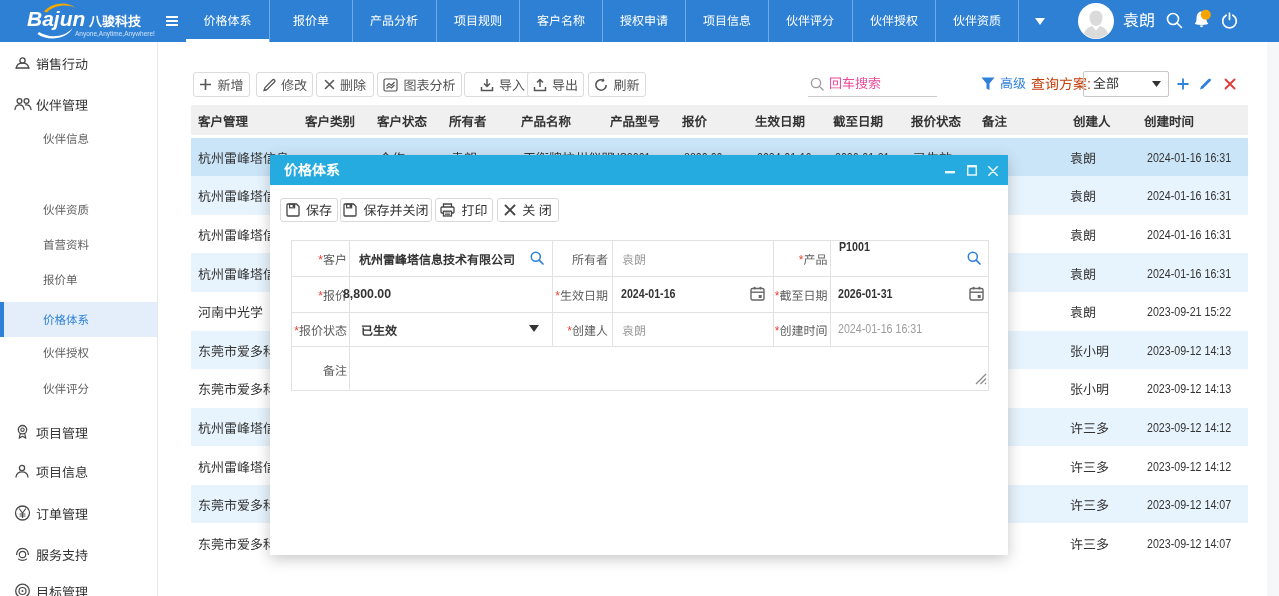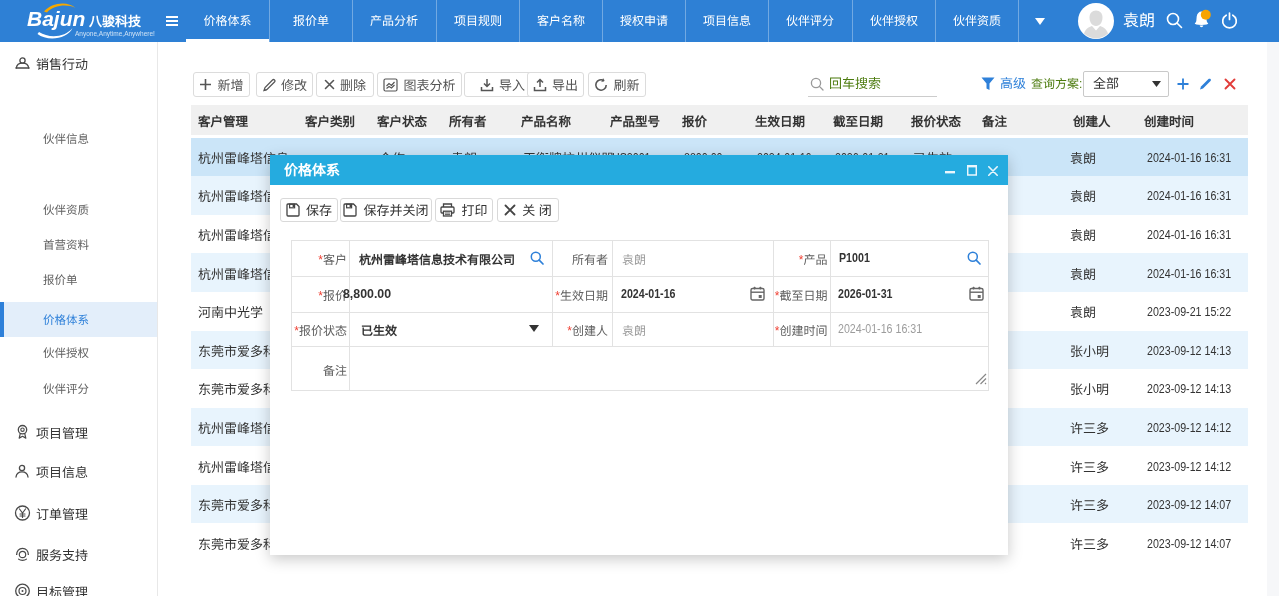--- a/index.html
+++ b/index.html
@@ -87,20 +87,29 @@
 </div>
 <div id="sidebar">
 <div class="mi" style="top:2px">
       <svg width="17" height="17" viewBox="0 0 17 17">
         <circle cx="8.5" cy="6" r="2.6" fill="none" stroke="#4a4a4a" stroke-width="1.3"></circle>
         <path d="M 2.3 13.5 C 2.8 9.8 5.2 8.6 8.5 8.6 C 11.8 8.6 14.2 9.8 14.7 13.5" fill="none" stroke="#4a4a4a" stroke-width="1.3" stroke-linecap="round"></path>
         <path d="M 2 13.5 L 15 13.5" stroke="#4a4a4a" stroke-width="1.3" stroke-linecap="round"></path>
       </svg>
       <span class="txt">销售行动</span>
     </div>
+<div class="mi" style="top:43.5px">
+      <svg width="18" height="16" viewBox="0 0 18 16">
+        <circle cx="5.5" cy="5" r="2.4" fill="none" stroke="#4a4a4a" stroke-width="1.3"></circle>
+        <circle cx="12.5" cy="5" r="2.4" fill="none" stroke="#4a4a4a" stroke-width="1.3"></circle>
+        <path d="M 1 13.5 C 1.4 10 3.2 8.8 5.5 8.8 C 7.8 8.8 9.6 10 10 13.5" fill="none" stroke="#4a4a4a" stroke-width="1.3" stroke-linecap="round"></path>
+        <path d="M 11.5 8.9 C 14.5 8.7 16.6 10 17 13.5" fill="none" stroke="#4a4a4a" stroke-width="1.3" stroke-linecap="round"></path>
+      </svg>
+      <span class="txt">伙伴管理</span>
+    </div>
 <div class="smi" style="top:78.5px">
       <span class="txt">伙伴信息</span>
     </div>
 <div class="smi" style="top:149px">
       <span class="txt">伙伴资质</span>
     </div>
 <div class="smi" style="top:184px">
       <span class="txt">首营资料</span>
     </div>
 <div class="smi" style="top:219px">
@@ -200,26 +209,26 @@
       <path d="M 12.2 7 A 5.2 5.2 0 1 1 9.8 2.6" fill="none" stroke="#555" stroke-width="1.6"></path>
       <path d="M 9.2 0.5 L 10.2 3 L 7.5 3.6" fill="#555" stroke="#555" stroke-width="0.6"></path>
     </svg>
     <span>刷新</span>
   </div>
 <div class="abs" style="left:808px;top:71px;width:129px;height:26px;border-bottom:1px solid #ccc;"></div>
 <svg class="abs" style="left:810px;top:77px" width="14" height="14" viewBox="0 0 14 14">
 <circle cx="6" cy="6" r="4.6" fill="none" stroke="#999" stroke-width="1.3"></circle>
 <line x1="9.4" y1="9.4" x2="13" y2="13" stroke="#999" stroke-width="1.3" stroke-linecap="round"></line>
   </svg>
-<div class="abs" style="left:829px;top:71px;height:26px;line-height:26px;font-size:13px;color:#4d7c0f;">回车搜索</div>
+<div class="abs" style="left:829px;top:71px;height:26px;line-height:26px;font-size:13px;color:#ec4899;">回车搜索</div>
 <svg class="abs" style="left:981px;top:77px" width="14" height="14" viewBox="0 0 14 14">
 <path d="M0.5 0.5 L13.5 0.5 L8.5 6.5 L8.5 13 L5.5 11.5 L5.5 6.5 Z" fill="#2e80d9"></path>
   </svg>
 <div class="abs" style="left:1000px;top:71px;height:26px;line-height:26px;font-size:13px;color:#2e80d9;">高级</div>
-<div class="abs" style="left:1031px;top:71px;height:26px;line-height:26px;font-size:12px;color:#4d7c0f;">查询方案:</div>
+<div class="abs" style="left:1031px;top:71px;height:26px;line-height:26px;font-size:14px;color:#c2410c;">查询方案:</div>
 <div class="abs" style="left:1083px;top:71px;width:86px;height:26px;border:1px solid #c9c9c9;border-radius:2px;">
 <span style="position:absolute;left:9px;top:0;line-height:24px;font-size:13px;color:#333;">全部</span>
 <svg style="position:absolute;right:7px;top:9px" width="9" height="6" viewBox="0 0 9 6">
       <path d="M0 0 L9 0 L4.5 6 Z" fill="#333"></path>
     </svg>
 </div>
 <svg class="abs" style="left:1177px;top:78px" width="12" height="12" viewBox="0 0 12 12">
     <path d="M6 0.5 L6 11.5 M0.5 6 L11.5 6" stroke="#2e80d9" stroke-width="1.8"></path>
   </svg>
 <svg class="abs" style="left:1198px;top:77px" width="14" height="14" viewBox="0 0 14 14">
@@ -358,21 +367,21 @@
 <div class="vline" style="left:79px;top:85px;height:151px;"></div>
 <div class="vline" style="left:281.5px;top:85px;height:106px;"></div>
 <div class="vline" style="left:342px;top:85px;height:106px;"></div>
 <div class="vline" style="left:502.5px;top:85px;height:106px;"></div>
 <div class="vline" style="left:559.5px;top:85px;height:106px;"></div>
 <div class="fl" style="right:661px;top:95px;"><span class="star">*</span>客户</div>
 <div class="fv" style="left:89px;top:95px;">杭州雷峰塔信息技术有限公司</div>
 <div class="fl" style="right:400px;top:95px;">所有者</div>
 <div class="fv ro" style="left:352px;top:95px;">袁朗</div>
 <div class="fl" style="right:180.5px;top:95px;"><span class="star">*</span>产品</div>
-<div class="fv" style="left:569px;top:95px;"><span class="num">P1001</span></div>
+<div class="fv" style="left:569px;top:84px;"><span class="num">P1001</span></div>
 <div class="fl" style="right:661px;top:130.5px;"><span class="star">*</span>报价</div>
 <div class="fv" style="left:73px;top:130.5px;"><span class="num2">8,800.00</span></div>
 <div class="fl" style="right:400px;top:130.5px;"><span class="star">*</span>生效日期</div>
 <div class="fv" style="left:351px;top:130.5px;"><span class="num">2024-01-16</span></div>
 <div class="fl" style="right:180.5px;top:130.5px;"><span class="star">*</span>截至日期</div>
 <div class="fv" style="left:568px;top:130.5px;"><span class="num">2026-01-31</span></div>
 <div class="fl" style="right:661px;top:165.5px;"><span class="star">*</span>报价状态</div>
 <div class="fv" style="left:91px;top:165.5px;">已生效</div>
 <div class="fl" style="right:400px;top:165.5px;"><span class="star">*</span>创建人</div>
 <div class="fv ro" style="left:352px;top:165.5px;">袁朗</div>

